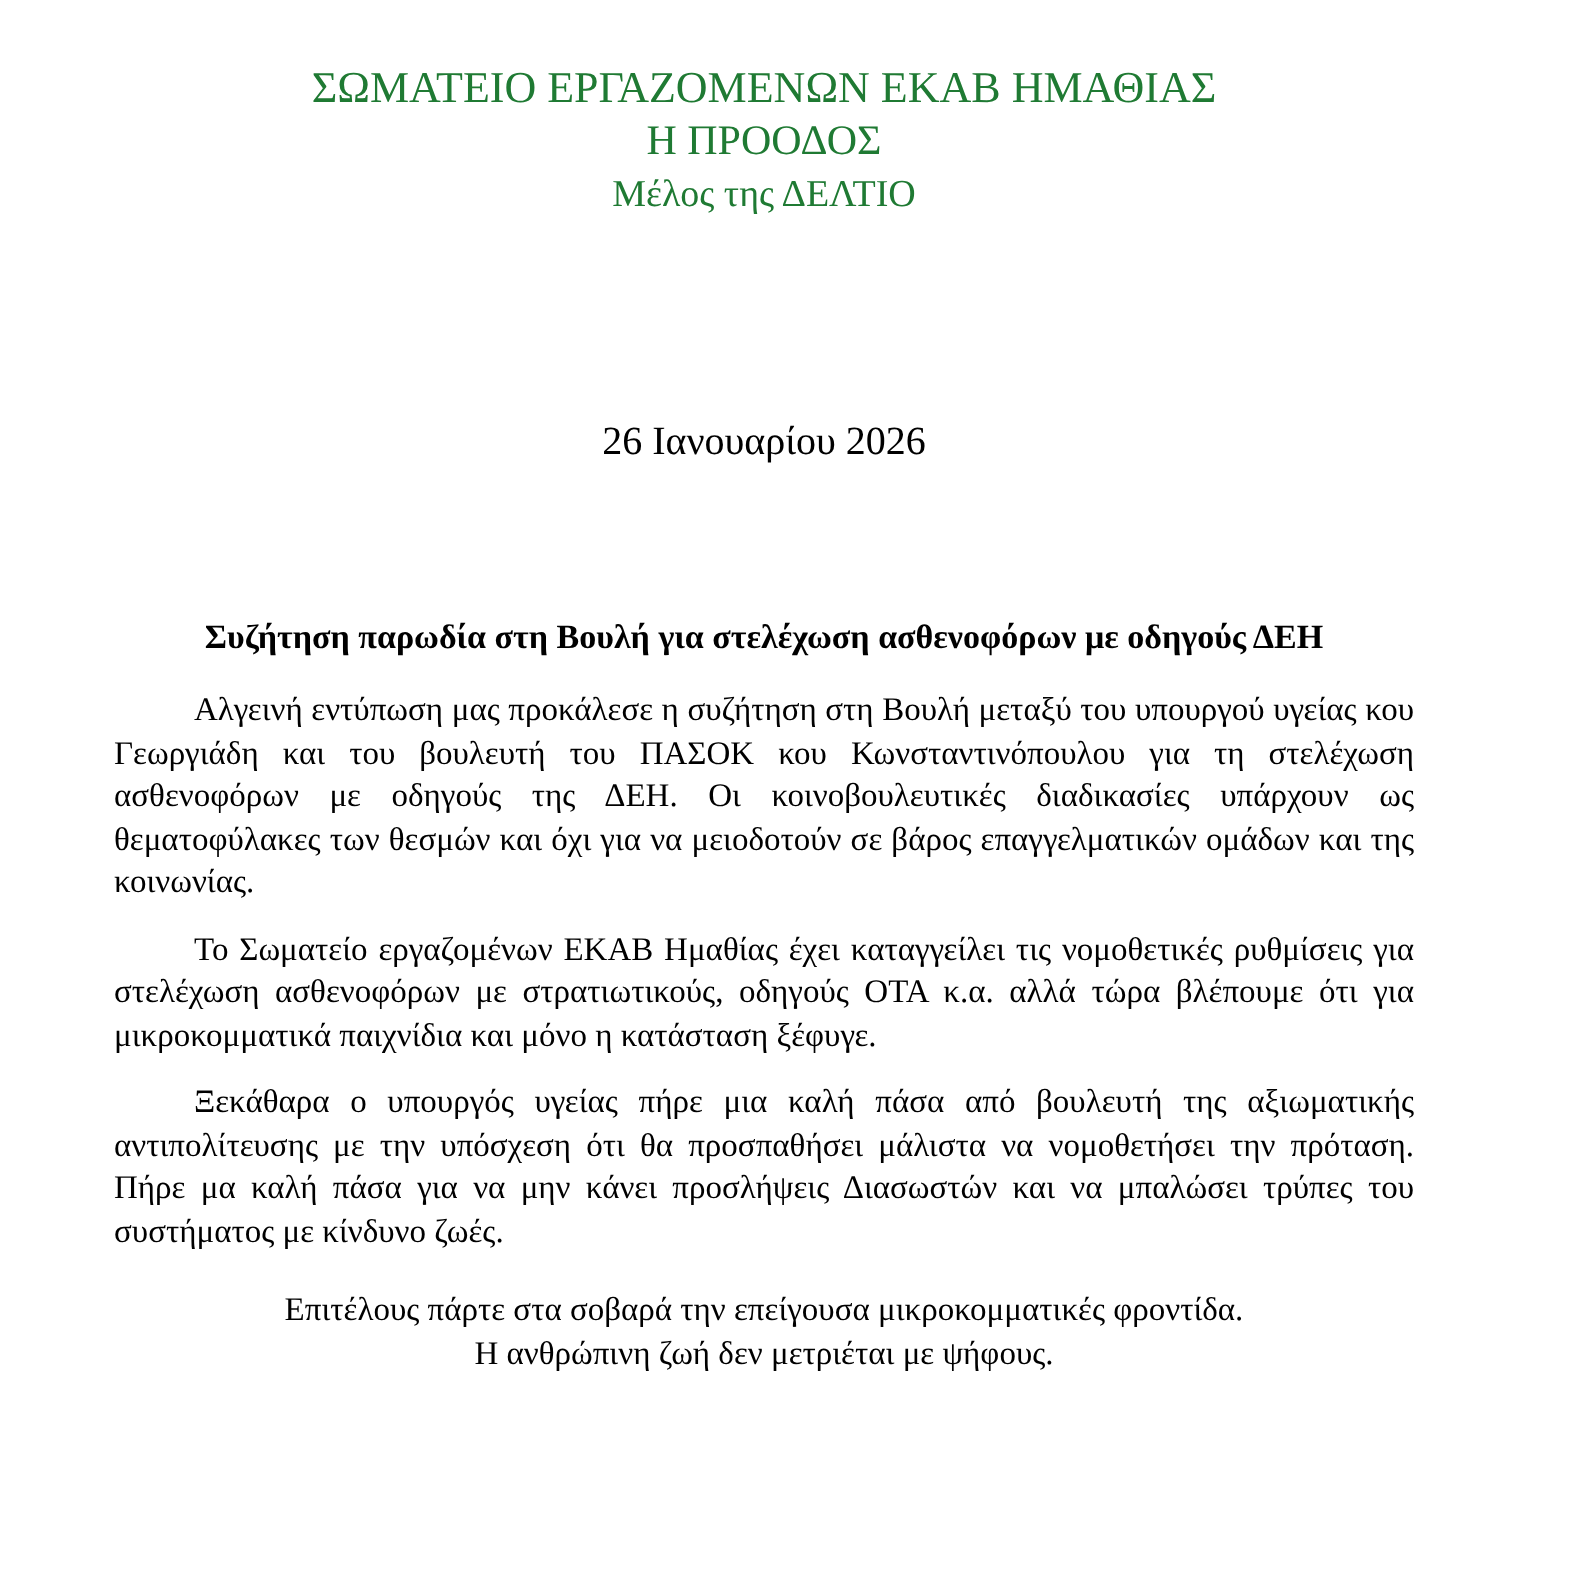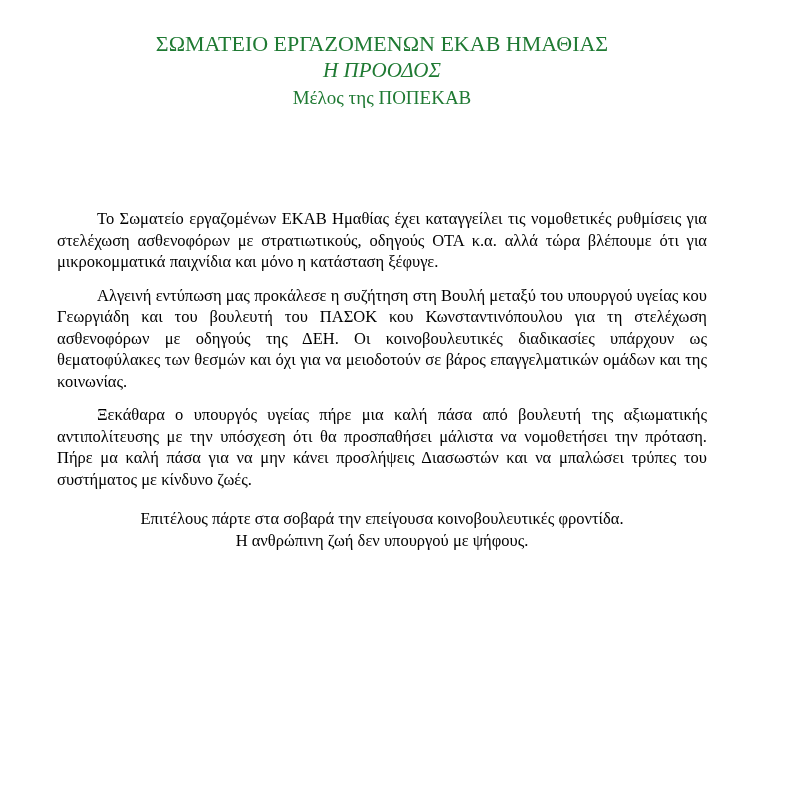--- a/index.html
+++ b/index.html
@@ -26,21 +26,20 @@
     font-size: 22px;
     line-height: 27px;
     font-weight: normal;
     margin: 0;
   }
   .org-title {
     font-size: 21px;
     line-height: 27px;
     font-weight: normal;
     margin: 0;
-    font-style: italic;
   }
   .org-membership {
     font-size: 19px;
     line-height: 27px;
     font-weight: normal;
     margin: 0;
   }
   .release-block {
     margin-top: 97px;
     text-align: center;
@@ -84,31 +83,33 @@
   }
 </style>
 </head>
 <body>
 
 <div class="page">
 
   <div class="org-header">
     <div class="org-name">ΣΩΜΑΤΕΙΟ ΕΡΓΑΖΟΜΕΝΩΝ ΕΚΑΒ ΗΜΑΘΙΑΣ</div>
     <div class="org-title">Η ΠΡΟΟΔΟΣ</div>
-    <div class="org-membership">Μέλος της ΠΟΠΕΚΑΒ</div>
+    <div class="org-membership">Μέλος της ΔΕΛΤΙΟ</div>
   </div>
 
   <div class="release-block">
+    <div class="release-date">26 Ιανουαρίου 2026</div>
   </div>
 
+  <div class="subject-line">Συζήτηση παρωδία στη Βουλή για στελέχωση ασθενοφόρων με οδηγούς ΔΕΗ</div>
 
   <div class="body-text">
+    <p>Αλγεινή εντύπωση μας προκάλεσε η συζήτηση στη Βουλή μεταξύ του υπουργού υγείας κου Γεωργιάδη και του βουλευτή του ΠΑΣΟΚ κου Κωνσταντινόπουλου για τη στελέχωση ασθενοφόρων με οδηγούς της ΔΕΗ. Οι κοινοβουλευτικές διαδικασίες υπάρχουν ως θεματοφύλακες των θεσμών και όχι για να μειοδοτούν σε βάρος επαγγελματικών ομάδων και της κοινωνίας.</p>
     <p>Το Σωματείο εργαζομένων ΕΚΑΒ Ημαθίας έχει καταγγείλει τις νομοθετικές ρυθμίσεις για στελέχωση ασθενοφόρων με στρατιωτικούς, οδηγούς ΟΤΑ κ.α. αλλά τώρα βλέπουμε ότι για μικροκομματικά παιχνίδια και μόνο η κατάσταση ξέφυγε.</p>
-    <p>Αλγεινή εντύπωση μας προκάλεσε η συζήτηση στη Βουλή μεταξύ του υπουργού υγείας κου Γεωργιάδη και του βουλευτή του ΠΑΣΟΚ κου Κωνσταντινόπουλου για τη στελέχωση ασθενοφόρων με οδηγούς της ΔΕΗ. Οι κοινοβουλευτικές διαδικασίες υπάρχουν ως θεματοφύλακες των θεσμών και όχι για να μειοδοτούν σε βάρος επαγγελματικών ομάδων και της κοινωνίας.</p>
     <p>Ξεκάθαρα ο υπουργός υγείας πήρε μια καλή πάσα από βουλευτή της αξιωματικής αντιπολίτευσης με την υπόσχεση ότι θα προσπαθήσει μάλιστα να νομοθετήσει την πρόταση. Πήρε μα καλή πάσα για να μην κάνει προσλήψεις Διασωστών και να μπαλώσει τρύπες του συστήματος με κίνδυνο ζωές.</p>
   </div>
 
   <div class="closing-block">
-    <div>Επιτέλους πάρτε στα σοβαρά την επείγουσα κοινοβουλευτικές φροντίδα.</div>
-    <div>Η ανθρώπινη ζωή δεν υπουργού με ψήφους.</div>
+    <div>Επιτέλους πάρτε στα σοβαρά την επείγουσα μικροκομματικές φροντίδα.</div>
+    <div>Η ανθρώπινη ζωή δεν μετριέται με ψήφους.</div>
   </div>
 
 </div>
 
 </body></html>

